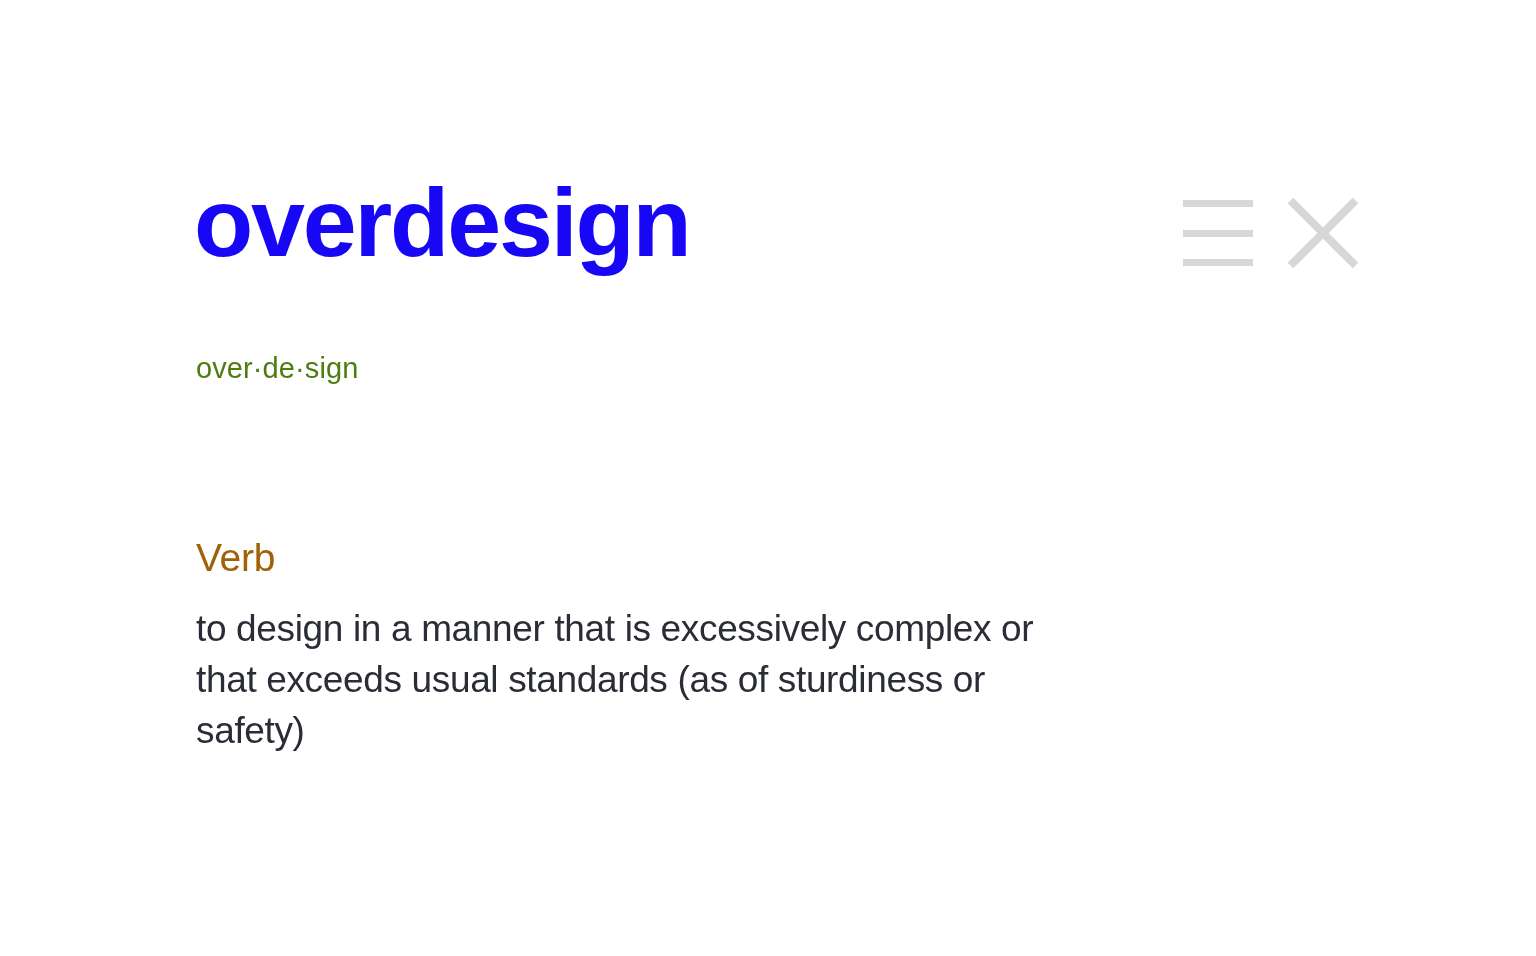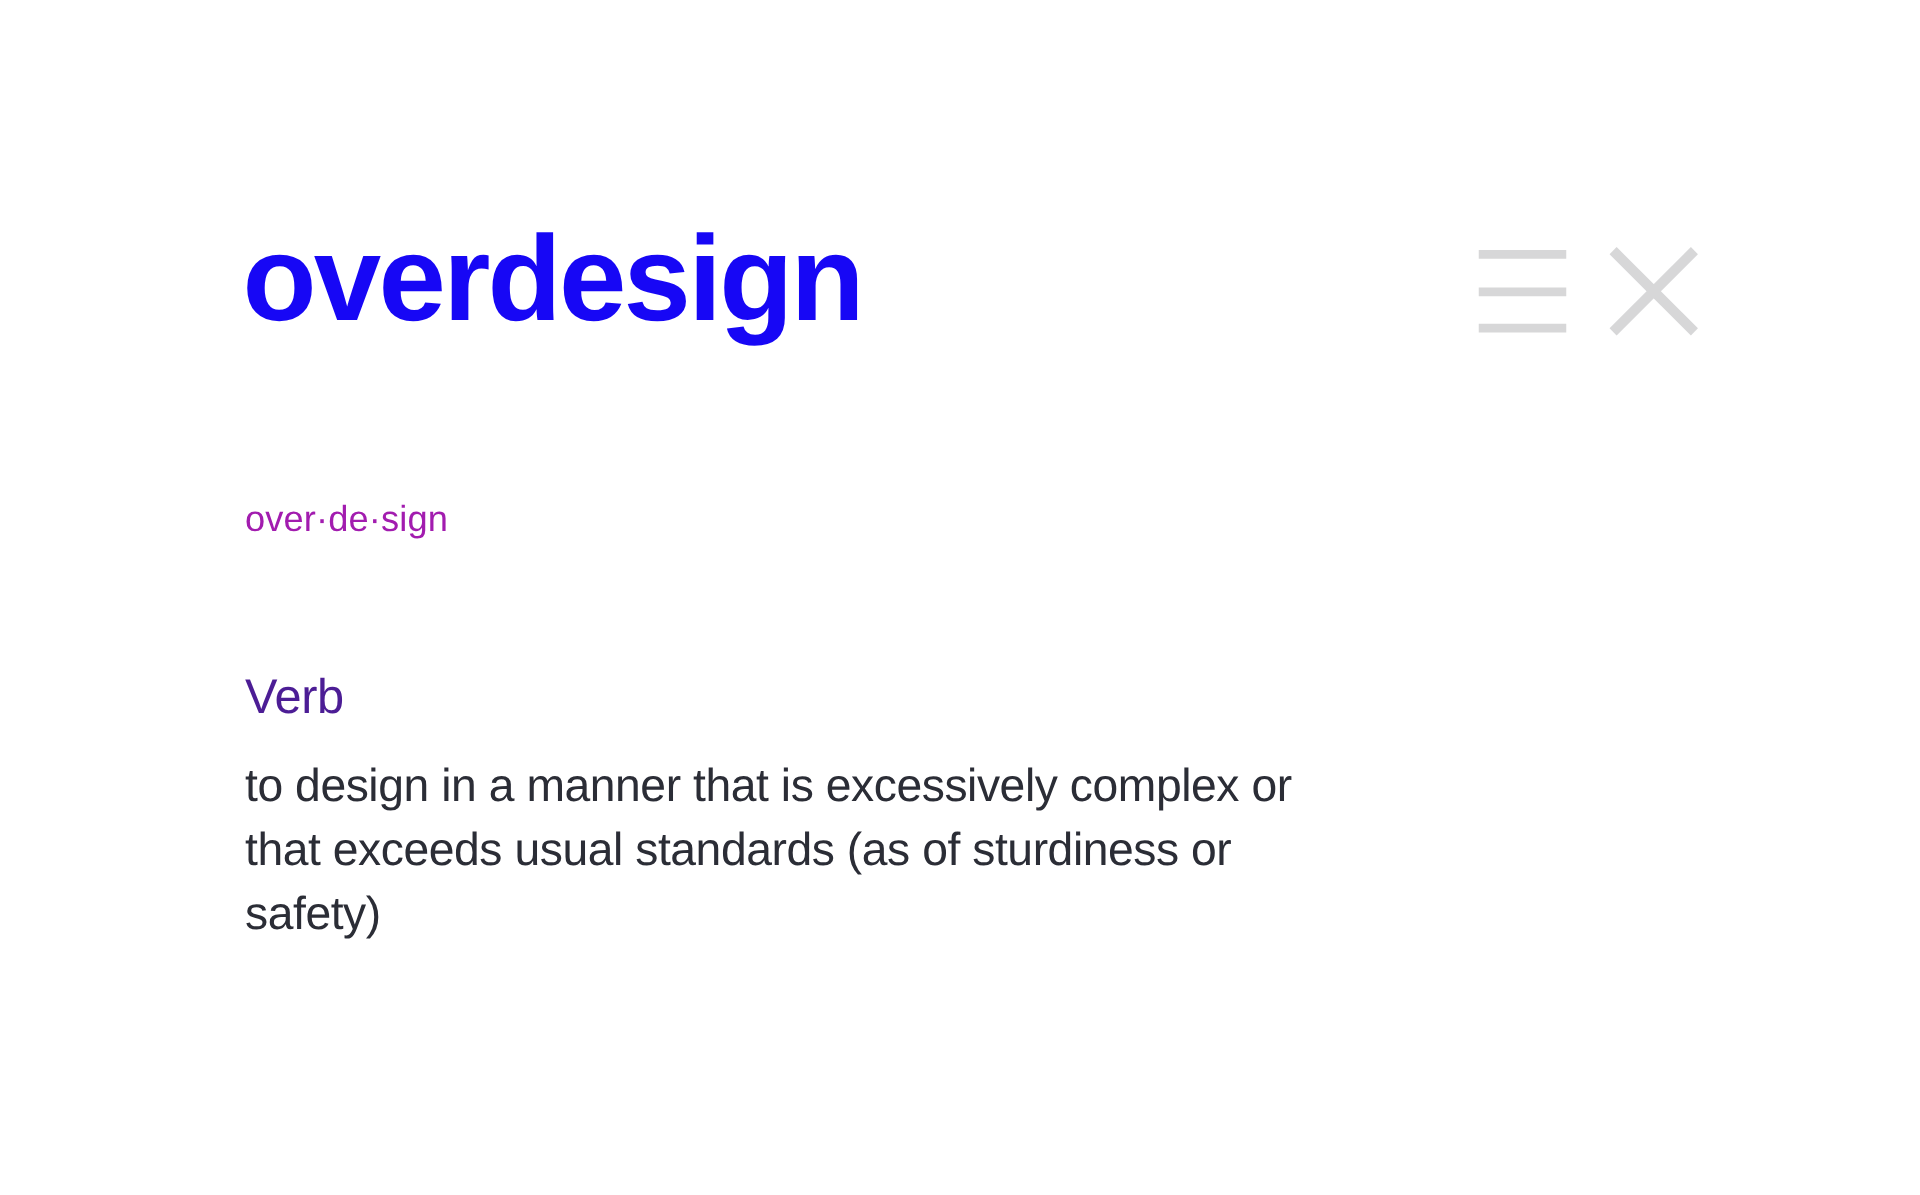--- a/index.html
+++ b/index.html
@@ -85,24 +85,23 @@
 
   
   .pron-row {
     position: absolute;
     left: 196px;
     top: 352px;
     display: flex;
     align-items: baseline;
     font-size: 29px;
     font-weight: 400;
-    color: #a21caf;
+    color: #4d7c0f;
     letter-spacing: 0.1px;
     white-space: nowrap;
-    margin-top: 48px;
   }
   .pron-row .syllables { margin-right: 36px; }
   .pron-row .ipa { letter-spacing: 0.3px; }
 
   
   .inflections {
     position: absolute;
     left: 196px;
     top: 410px;
     font-size: 27px;
@@ -112,21 +111,21 @@
     white-space: nowrap;
   }
 
   
   .part-of-speech {
     position: absolute;
     left: 196px;
     top: 536px;
     font-size: 39px;
     font-weight: 400;
-    color: #4c1d95;
+    color: #a16207;
     letter-spacing: -0.3px;
     text-align: center;
   }
 
   
   .definition {
     position: absolute;
     left: 196px;
     top: 603px;
     width: 870px;

